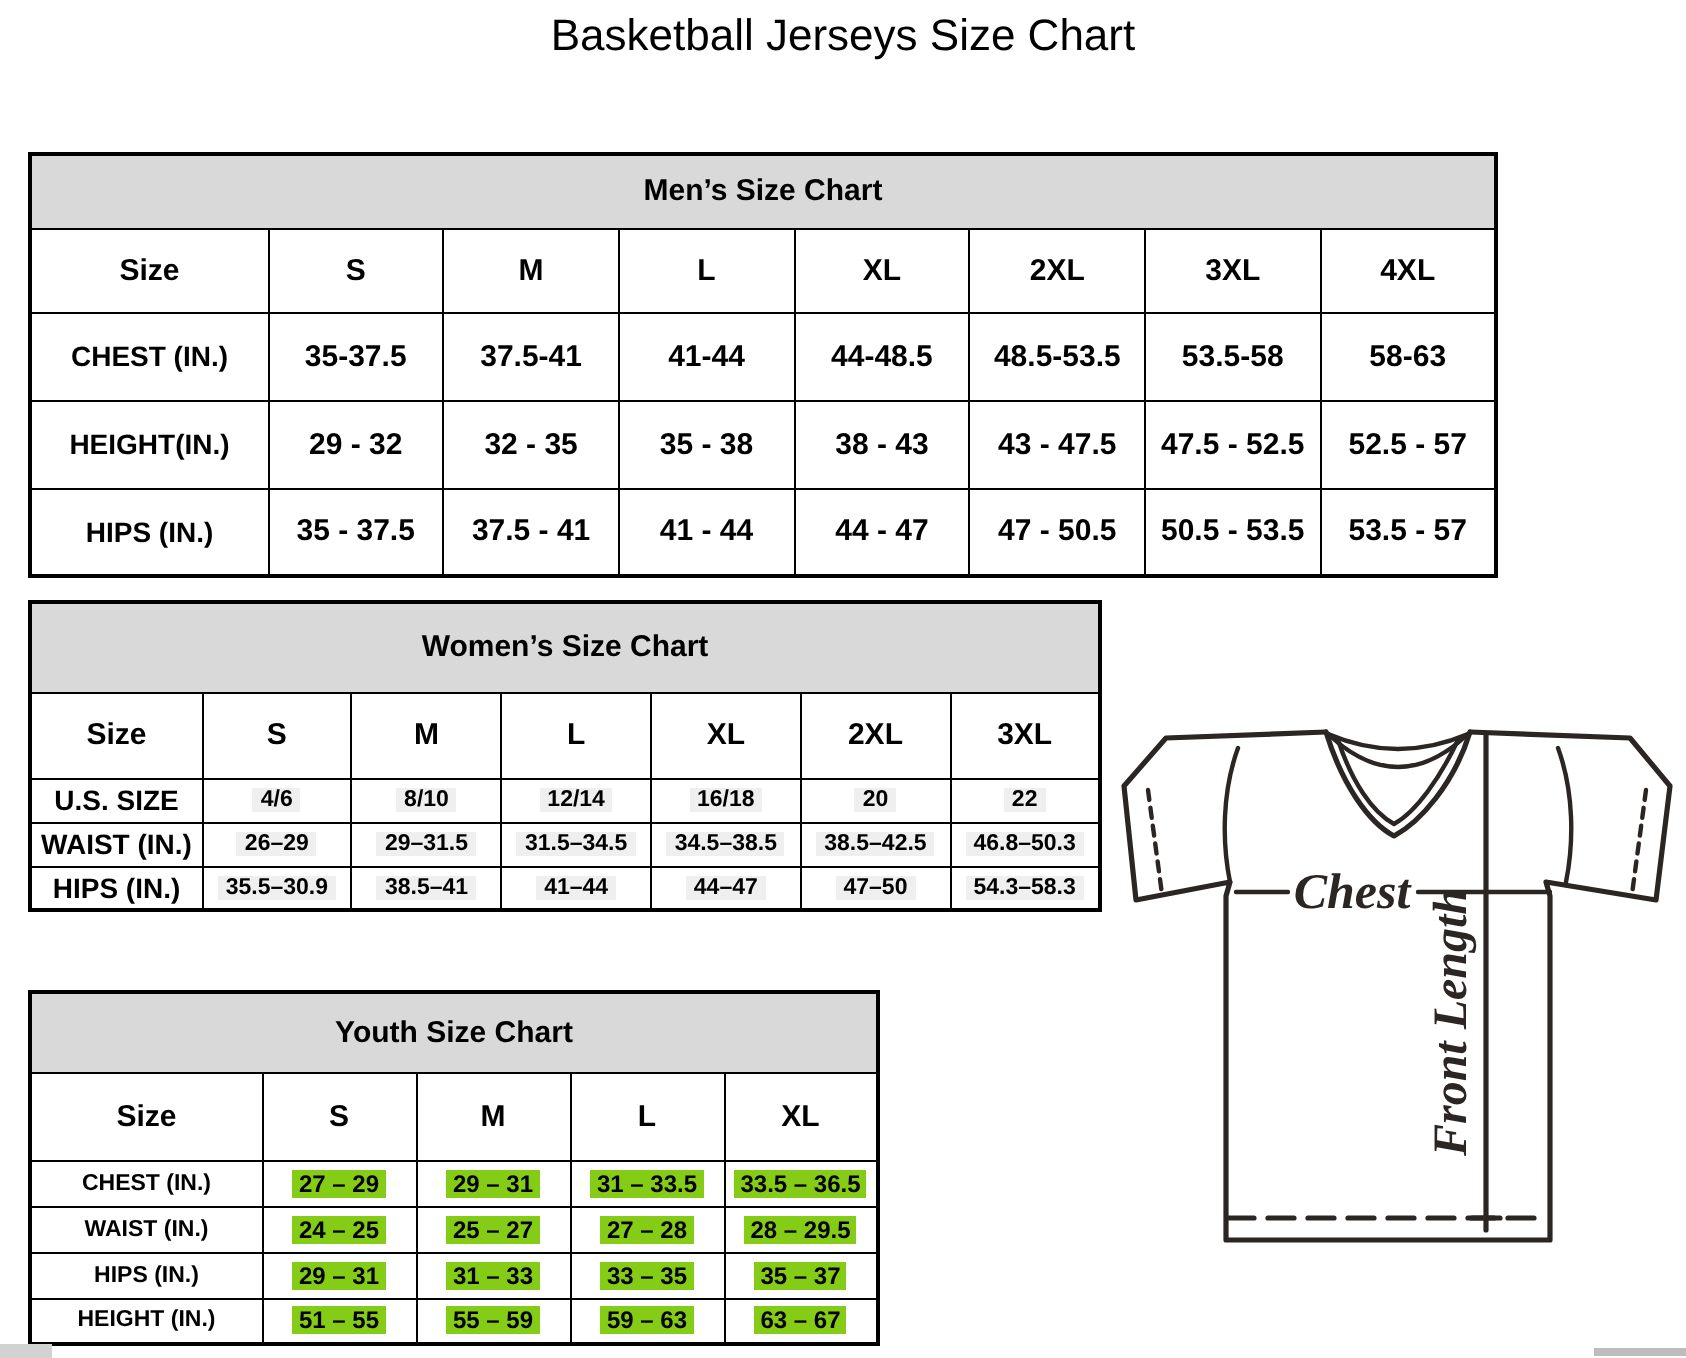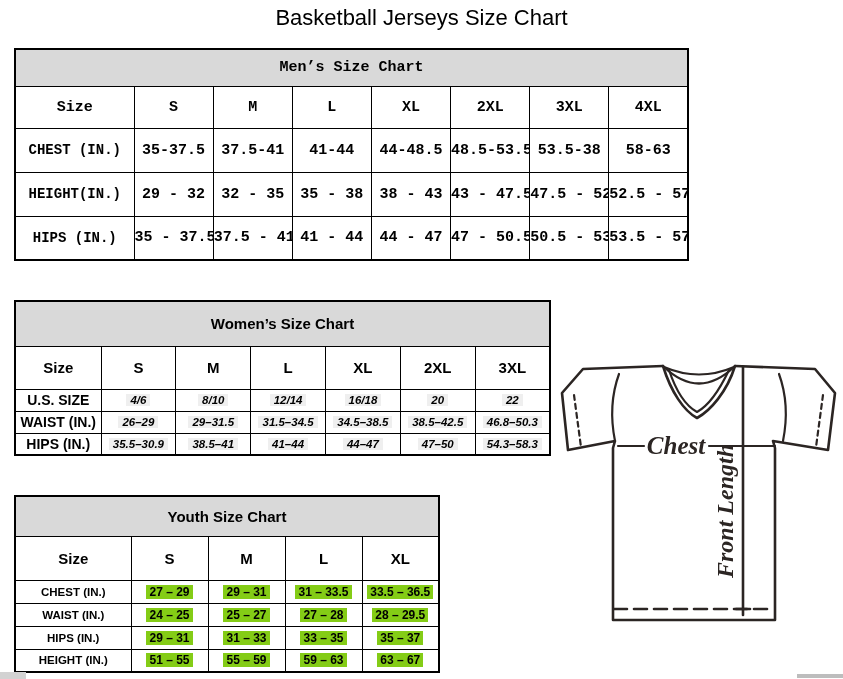--- a/index.html
+++ b/index.html
@@ -16,34 +16,34 @@
     border:2px solid #000;
   }
   .size-table td,.size-table th{
     border:1.5px solid #000;text-align:center;vertical-align:middle;
     font-weight:bold;padding:0;overflow:hidden;white-space:nowrap;
   }
   .size-table .caption{
     background:#d9d9d9;font-size:15px;font-weight:bold;border:1.5px solid #000;
   }
   
-  .mens{left:14px;top:48px;width:675px;font-family:Liberation Mono, monospace;}
+  .mens{left:14px;top:76px;width:735px;}
   .mens col.c0{width:119px;}
   .mens .caption-row{height:37px;}
   .mens .header-row{height:42px;font-size:15px;}
   .mens tbody tr{height:44px;font-size:15px;}
   .mens .rowlabel{font-size:14px;}
   
   .womens{left:14px;top:300px;width:537px;}
   .womens col.c0{width:86px;}
   .womens .caption-row{height:45px;}
   .womens .header-row{height:43px;font-size:15px;}
   .womens tbody tr{height:22px;font-size:11.5px;}
   .womens .rowlabel{font-size:14px;}
-  .womens tbody td span{background:#efefef;padding:0 4px;font-style:italic;}
+  .womens tbody td span{background:#efefef;padding:0 4px;}
   
   .youth{left:14px;top:495px;width:426px;}
   .youth col.c0{width:116px;}
   .youth .caption-row{height:40px;}
   .youth .header-row{height:44px;font-size:15px;}
   .youth tbody tr{height:23px;font-size:12px;}
   .youth .rowlabel{font-size:11.5px;}
   .youth tbody td span{background:#84cc16;padding:0 3px;}
   
   .jersey{position:absolute;left:556px;top:356px;width:287px;height:272px;}
@@ -82,21 +82,21 @@
       </tr>
   </tbody>
     <tbody>
       <tr>
         <th class="rowlabel">CHEST (IN.)</th>
         <td><span>35-37.5</span></td>
         <td><span>37.5-41</span></td>
         <td><span>41-44</span></td>
         <td><span>44-48.5</span></td>
         <td><span>48.5-53.5</span></td>
-        <td><span>53.5-38</span></td>
+        <td><span>53.5-58</span></td>
         <td><span>58-63</span></td>
       </tr>
       <tr>
         <th class="rowlabel">HEIGHT(IN.)</th>
         <td><span>29 - 32</span></td>
         <td><span>32 - 35</span></td>
         <td><span>35 - 38</span></td>
         <td><span>38 - 43</span></td>
         <td><span>43 - 47.5</span></td>
         <td><span>47.5 - 52.5</span></td>

